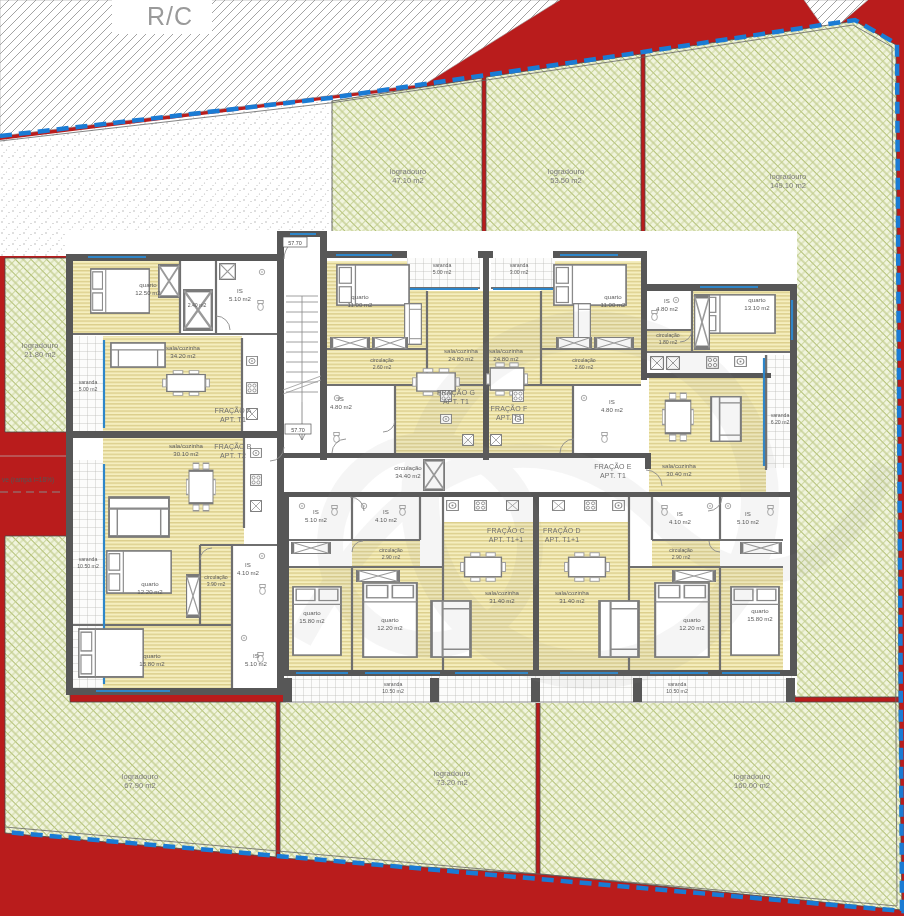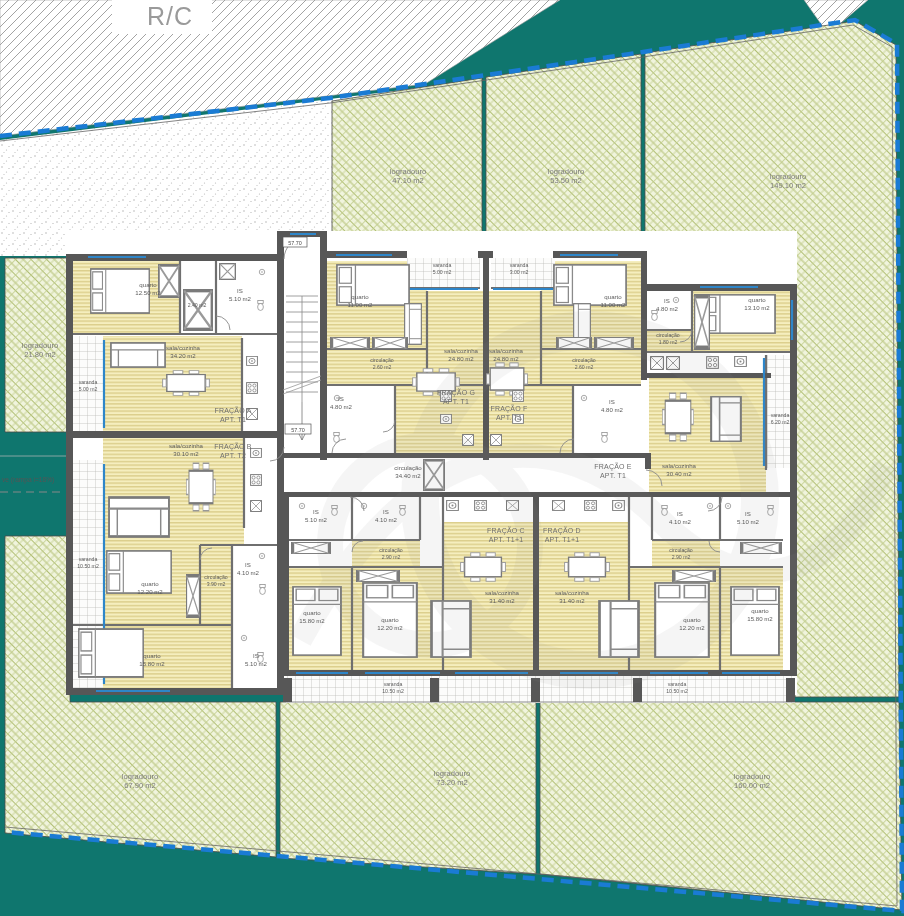--- a/index.html
+++ b/index.html
@@ -1,16 +1,16 @@
 <!DOCTYPE html>
 <html><head>
 <meta charset="utf-8">
 <style>
   html,body{margin:0;padding:0;background:#fff;}
-  #stage{position:relative;width:904px;height:916px;overflow:hidden;background:#0f766e;
+  #stage{position:relative;width:904px;height:916px;overflow:hidden;background:#b91c1c;
          font-family:"Liberation Sans", sans-serif;}
   svg{display:block;}
   text{font-family:"Liberation Sans", sans-serif;fill:#5f5f5f;}
   .tt{font-size:25px;fill:#9a9a9a;letter-spacing:1px;}
   .tl{font-size:7.6px;fill:#7b7b7b;}
   .tr{font-size:6.1px;fill:#5c5c5c;}
   .tv{font-size:5.2px;fill:#5c5c5c;}
   .tf{font-size:7px;fill:#6e6e6e;letter-spacing:.2px;}
   .tm{font-size:5.4px;fill:#4a4a4a;}
   .tn{font-size:6.6px;fill:#555;}

